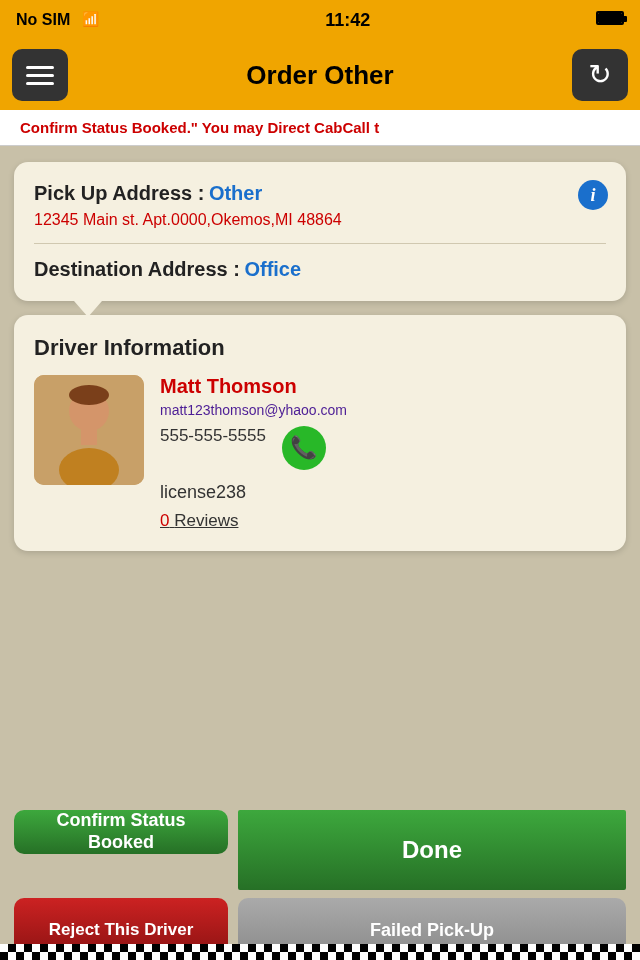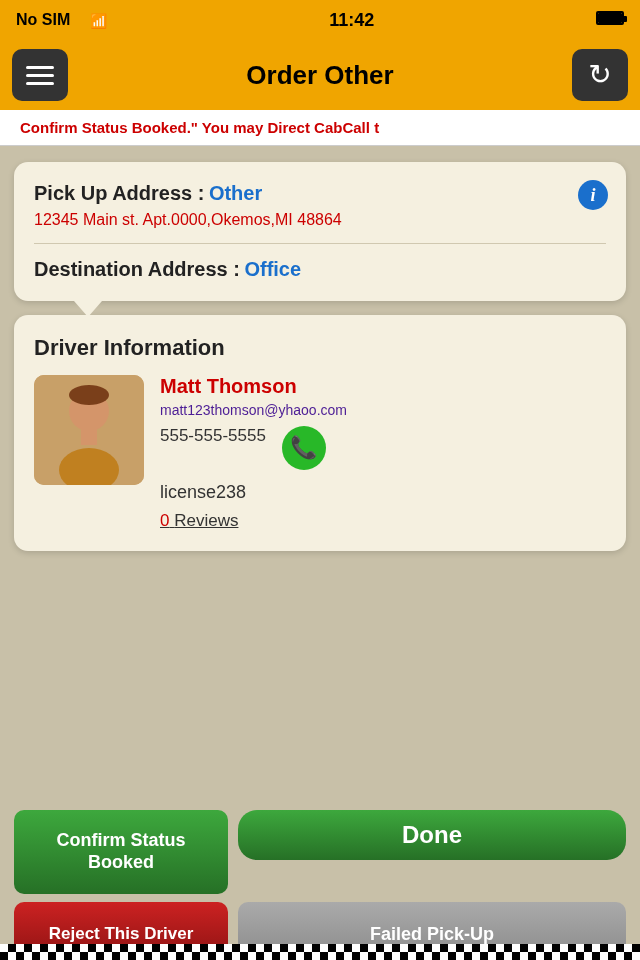--- a/index.html
+++ b/index.html
@@ -17,21 +17,21 @@
       background: #f0a500;
       height: 40px;
       display: flex;
       align-items: center;
       justify-content: space-between;
       padding: 0 16px;
       font-size: 16px;
       font-weight: 600;
       color: #000;
     }
-    .status-bar-left { display: flex; align-items: flex-end; gap: 20px; }
+    .status-bar-left { display: flex; align-items: flex-start; gap: 12px; }
     .wifi-icon { font-size: 14px; }
     .status-bar-center { font-size: 18px; font-weight: 700; }
     .battery-icon {
       width: 28px; height: 14px;
       border: 2px solid #000;
       border-radius: 2px;
       position: relative;
       display: inline-block;
     }
     .battery-icon::after {
@@ -255,36 +255,36 @@
       gap: 10px;
     }
     .btn-green {
       flex: 1;
       background: linear-gradient(180deg, #3da83d 0%, #267026 100%);
       border: none;
       border-radius: 10px;
       color: #fff;
       font-size: 18px;
       font-weight: 800;
-      height: 84px;
+      height: 44px;
       cursor: pointer;
       text-align: center;
       line-height: 1.2;
       display: flex; align-items: center; justify-content: center;
       padding: 0 10px;
     }
     .btn-done {
       flex: 2;
       background: linear-gradient(180deg, #3da83d 0%, #267026 100%);
       border: none;
-      border-radius: 19px;
+      border-radius: 2px;
       color: #fff;
       font-size: 24px;
       font-weight: 800;
-      height: 50px;
+      height: 80px;
       cursor: pointer;
     }
     .btn-red {
       flex: 1;
       background: linear-gradient(180deg, #cc2222 0%, #881111 100%);
       border: none;
       border-radius: 10px;
       color: #fff;
       font-size: 17px;
       font-weight: 800;

